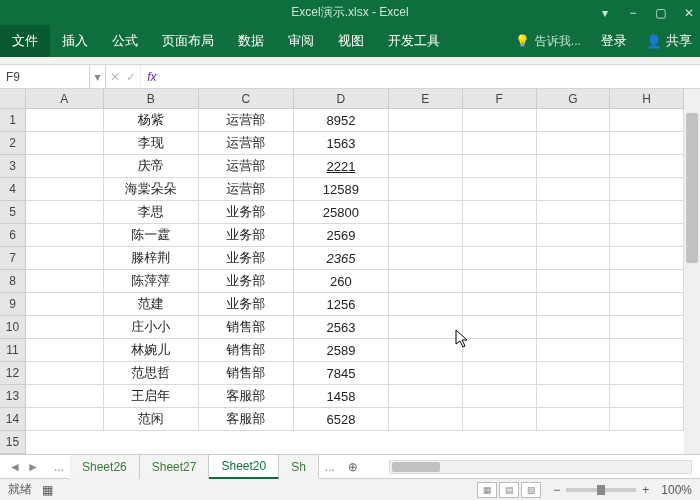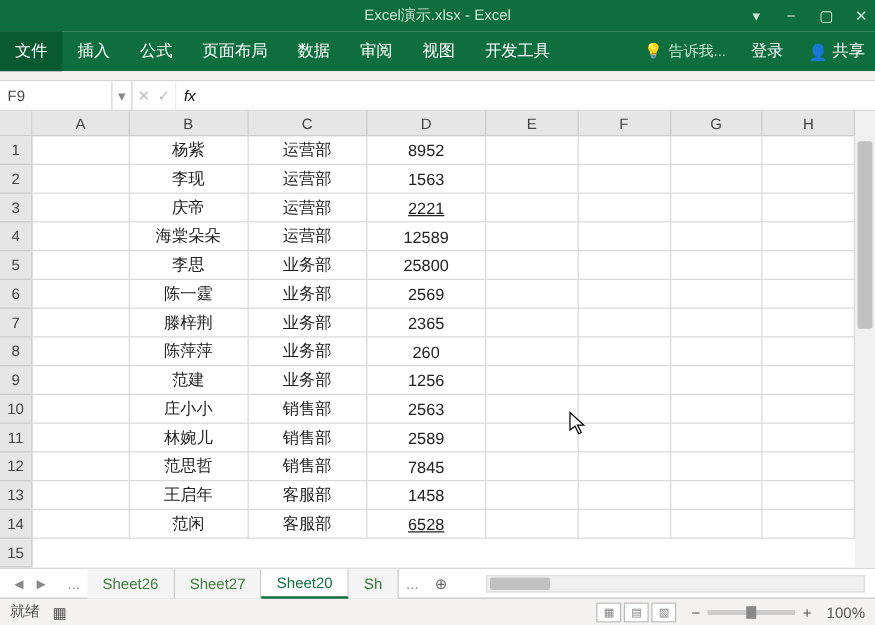--- a/index.html
+++ b/index.html
@@ -12,21 +12,21 @@
   .ribbon-tabs .tab { padding: 0 12px; height: 32px; display: flex; align-items: center; cursor: pointer; }
   .ribbon-tabs .tab.file { background: #0a5a31; }
   .ribbon-tabs .spacer { flex: 1; }
   .ribbon-tabs .tell { color: #bfe3cf; font-size: 12px; display: flex; align-items: center; gap: 4px; padding: 0 8px; }
   .ribbon-tabs .share { display: flex; align-items: center; gap: 3px; padding: 0 8px; }
   .ribbon-strip { height: 8px; background: #f3f2f1; border-bottom: 1px solid #d4d4d4; }
   .namebox-row { height: 24px; background: #fff; border-bottom: 1px solid #d4d4d4; display: flex; align-items: center; font-size: 12px; color: #444; }
   .namebox { width: 90px; padding: 0 6px; border-right: 1px solid #d4d4d4; height: 100%; display: flex; align-items: center; }
   .namebox-dd { width: 16px; text-align: center; color: #888; border-right: 1px solid #d4d4d4; height: 100%; display: flex; align-items: center; justify-content: center; }
   .fx-btns { display: flex; align-items: center; padding: 0 4px; color: #bbb; gap: 6px; border-right: 1px solid #eee; height: 100%; }
-  .fx { font-style: italic; padding: 0 6px; color: #000000; }
+  .fx { font-style: italic; padding: 0 6px; color: #6d28d9; }
   .formula { flex: 1; padding: 0 4px; }
   .grid-area { position: relative; height: 365px; background: #fff; }
   .corner { position: absolute; left: 0; top: 0; width: 26px; height: 20px; background: #e6e6e6; border-right: 1px solid #ccc; border-bottom: 1px solid #ccc; }
   .colheads { position: absolute; left: 26px; top: 0; right: 16px; height: 20px; display: flex; background: #e6e6e6; border-bottom: 1px solid #ccc; }
   .colheads div { border-right: 1px solid #ccc; font-size: 12px; color: #444; display: flex; align-items: center; justify-content: center; }
   .rowheads { position: absolute; left: 0; top: 20px; width: 26px; bottom: 0; background: #e6e6e6; border-right: 1px solid #ccc; }
   .rowheads div { height: 23px; border-bottom: 1px solid #ccc; font-size: 12px; color: #444; display: flex; align-items: center; justify-content: center; }
   .cells { position: absolute; left: 26px; top: 20px; right: 16px; bottom: 0; }
   .row { display: flex; height: 23px; }
   .cell { border-right: 1px solid #d9d9d9; border-bottom: 1px solid #d9d9d9; font-size: 13px; display: flex; align-items: center; justify-content: center; color: #222; overflow: hidden; white-space: nowrap; }
@@ -183,21 +183,21 @@
         <div class="cell" style="width: 98px;">2569</div>
         <div class="cell" style="width: 76px;"></div>
         <div class="cell" style="width: 76px;"></div>
         <div class="cell" style="width: 76px;"></div>
         <div class="cell" style="width: 76px;"></div>
       </div>
       <div class="row">
         <div class="cell" style="width: 80px;"></div>
         <div class="cell" style="width: 98px;">滕梓荆</div>
         <div class="cell" style="width: 98px;">业务部</div>
-        <div class="cell" style="width: 98px;">2365</div>
+        <div class="cell" style="width: 98px; font-style: italic;">2365</div>
         <div class="cell" style="width: 76px;"></div>
         <div class="cell" style="width: 76px;"></div>
         <div class="cell" style="width: 76px;"></div>
         <div class="cell" style="width: 76px;"></div>
       </div>
       <div class="row">
         <div class="cell" style="width: 80px;"></div>
         <div class="cell" style="width: 98px;">陈萍萍</div>
         <div class="cell" style="width: 98px;">业务部</div>
         <div class="cell" style="width: 98px;">260</div>
@@ -253,21 +253,21 @@
         <div class="cell" style="width: 98px;">1458</div>
         <div class="cell" style="width: 76px;"></div>
         <div class="cell" style="width: 76px;"></div>
         <div class="cell" style="width: 76px;"></div>
         <div class="cell" style="width: 76px;"></div>
       </div>
       <div class="row">
         <div class="cell" style="width: 80px;"></div>
         <div class="cell" style="width: 98px;">范闲</div>
         <div class="cell" style="width: 98px;">客服部</div>
-        <div class="cell" style="width: 98px; text-decoration: underline;">6528</div>
+        <div class="cell" style="width: 98px;">6528</div>
         <div class="cell" style="width: 76px;"></div>
         <div class="cell" style="width: 76px;"></div>
         <div class="cell" style="width: 76px;"></div>
         <div class="cell" style="width: 76px;"></div>
       </div>
     </div>
   <div class="vscroll">
     <div class="thumb"></div>
   </div>
   <div class="cursor">

